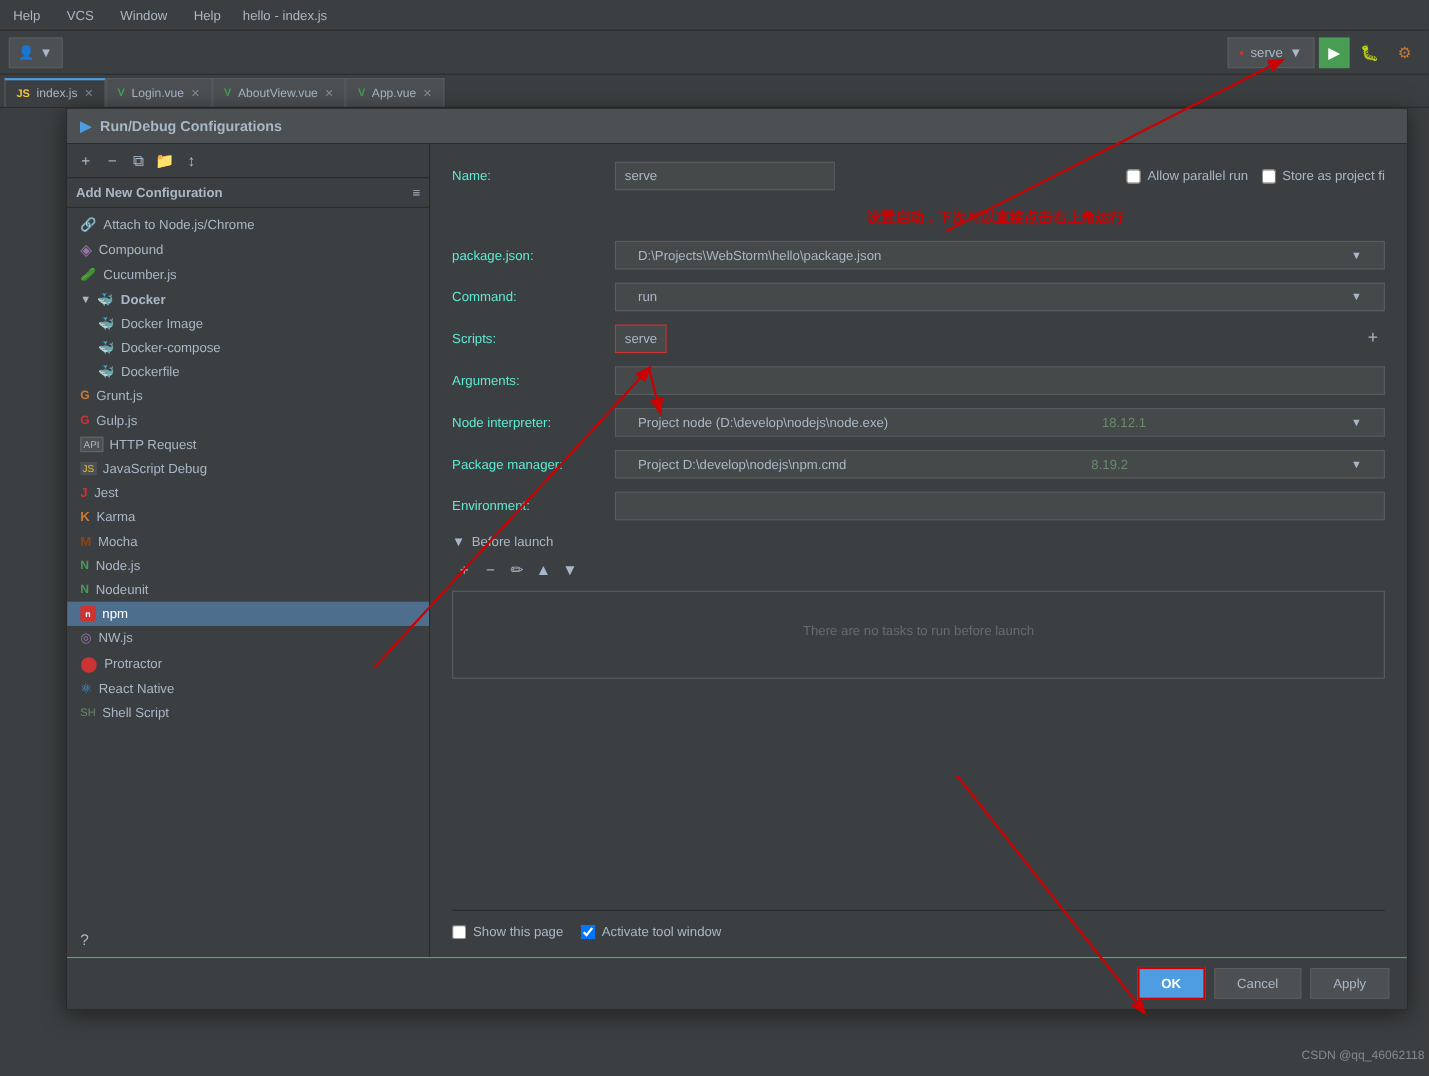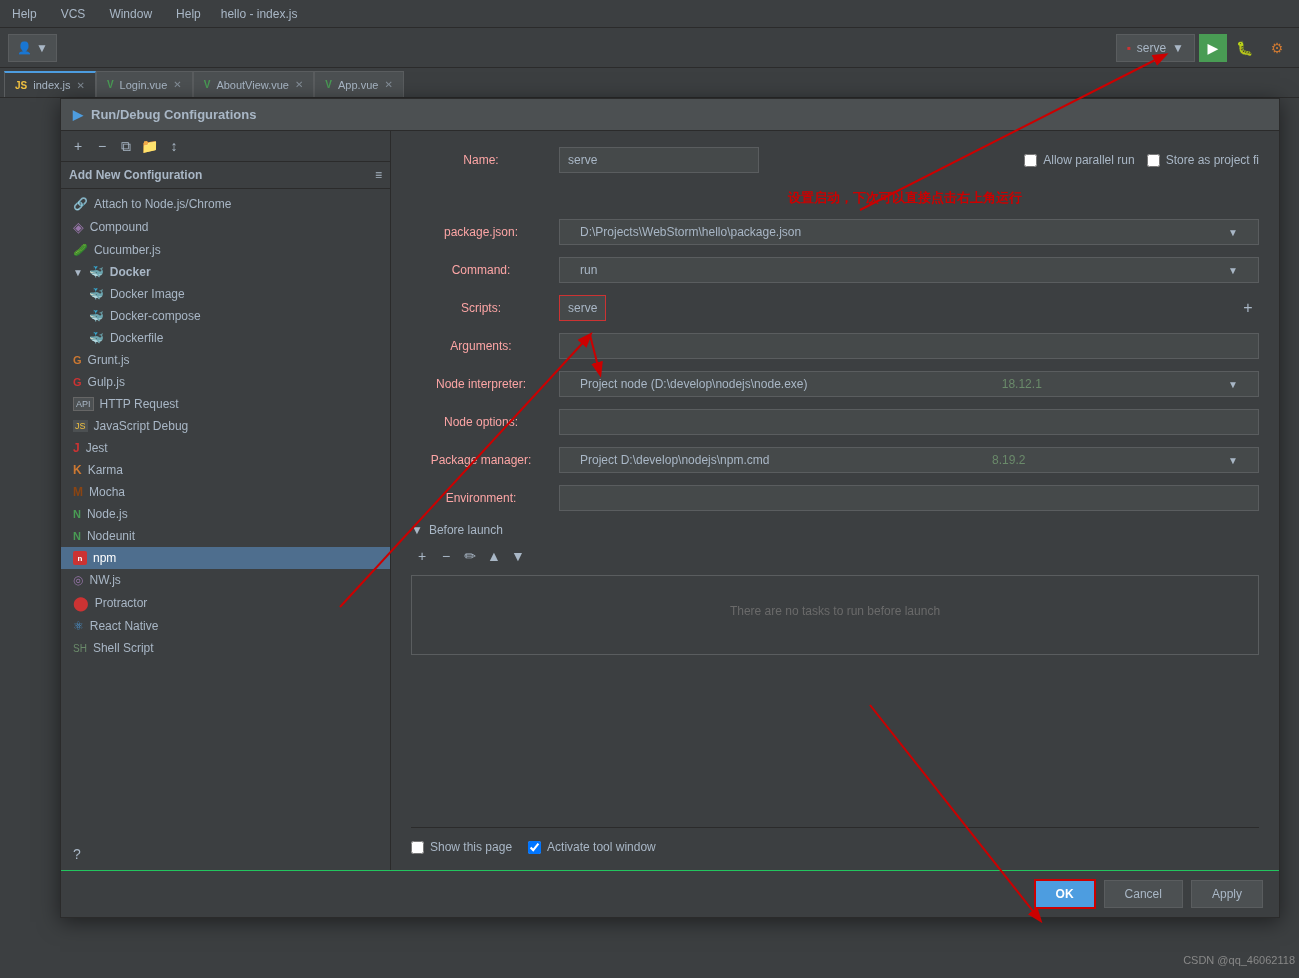--- a/index.html
+++ b/index.html
@@ -242,22 +242,22 @@
       overflow-y: auto;
     }
     .form-row {
       display: flex;
       align-items: center;
       margin-bottom: 12px;
       gap: 8px;
     }
     .form-label {
       width: 140px;
-      text-align: center;
-      color: #fca5a5;
+      text-align: left;
+      color: #5eead4;
       font-size: 12px;
       flex-shrink: 0;
     }
     .form-input {
       flex: 1;
       background: #45494a;
       border: 1px solid #5a5d5f;
       color: #a9b7c6;
       padding: 4px 8px;
       font-size: 12px;
@@ -655,24 +655,20 @@
 
       <div class="form-row">
         <span class="form-label">Node interpreter:</span>
         <div class="form-select">
           <span>Project  node (D:\develop\nodejs\node.exe)</span>
           <span style="margin-left:8px; color:#6a8a6a;">18.12.1</span>
           <span class="form-select-arrow">▼</span>
         </div>
       </div>
 
-      <div class="form-row">
-        <span class="form-label">Node options:</span>
-        <input class="form-input" type="text" value="" style="">
-      </div>
 
       <div class="form-row">
         <span class="form-label">Package manager:</span>
         <div class="form-select">
           <span>Project  D:\develop\nodejs\npm.cmd</span>
           <span style="margin-left:20px; color:#6a8a6a;">8.19.2</span>
           <span class="form-select-arrow">▼</span>
         </div>
       </div>
 

